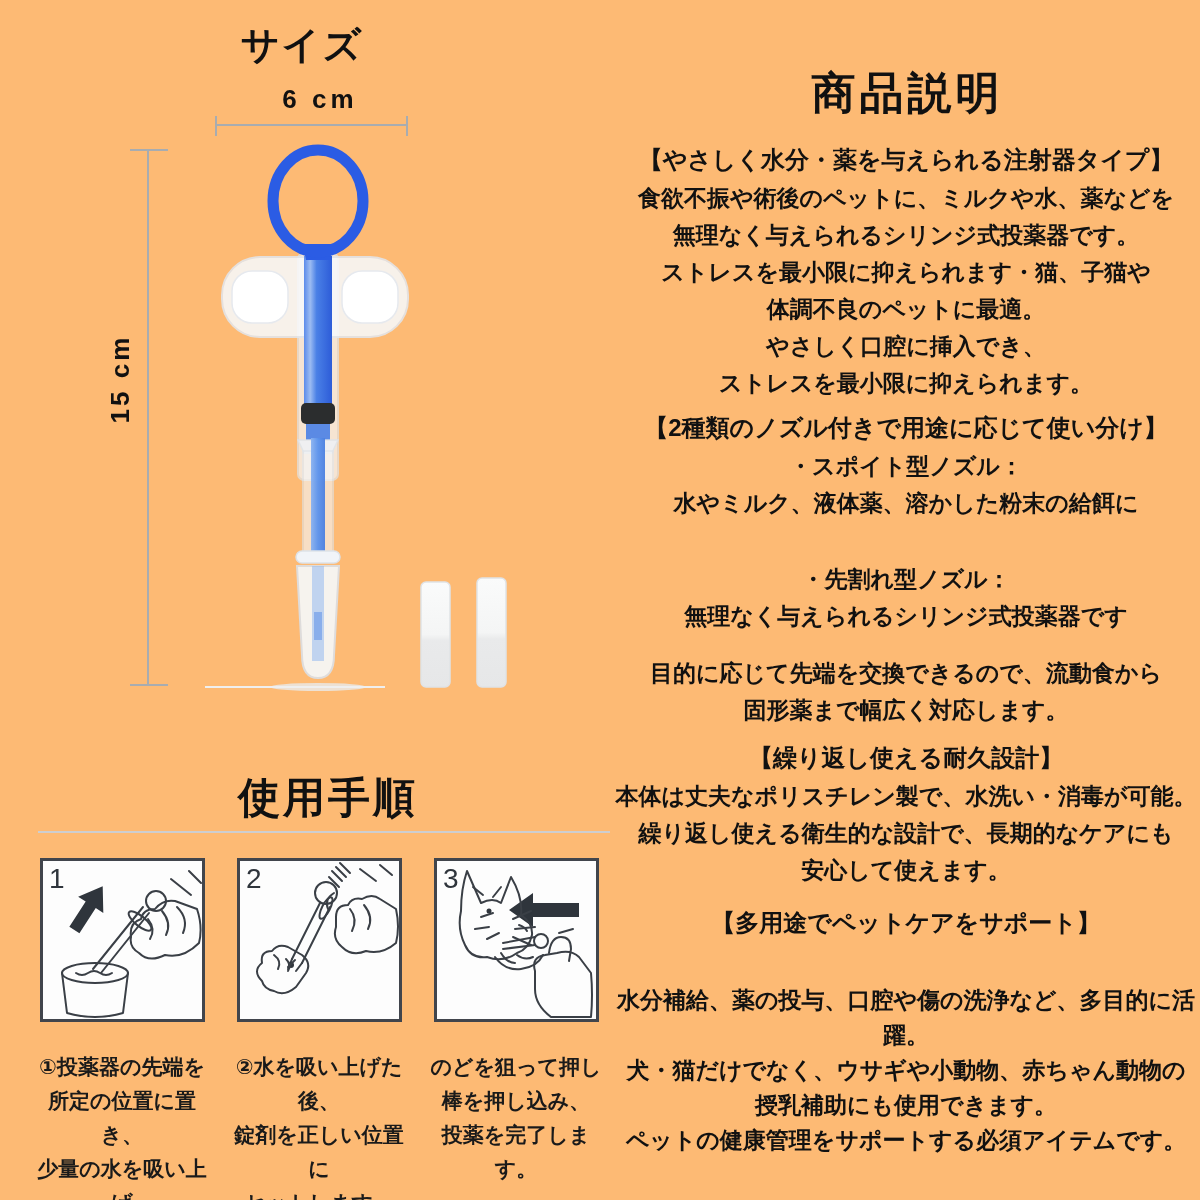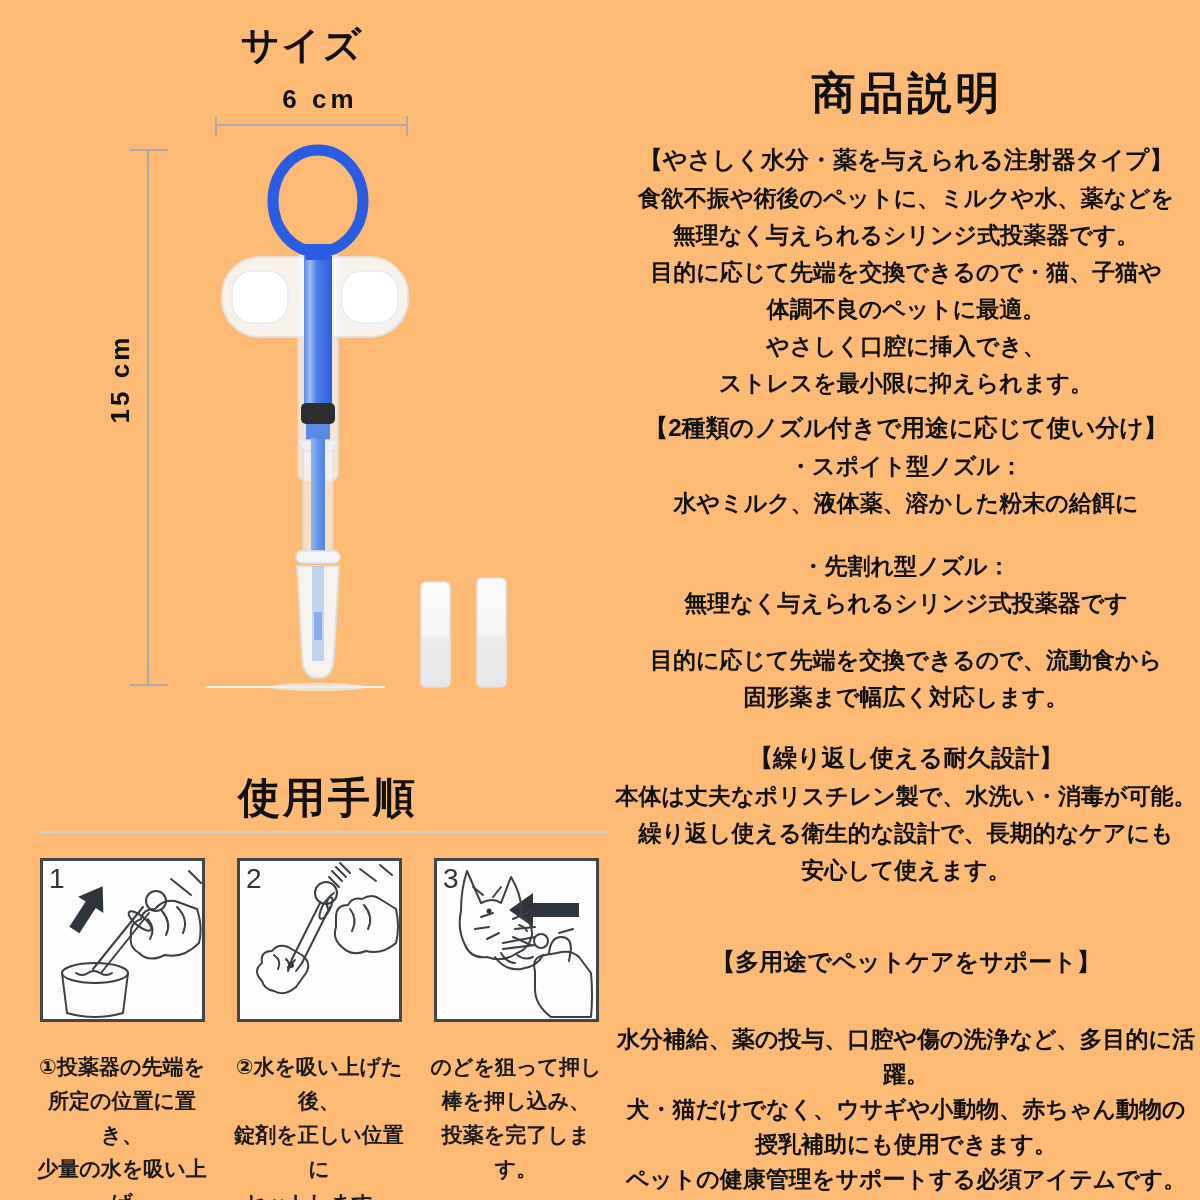--- a/index.html
+++ b/index.html
@@ -17,25 +17,25 @@
   .hline .t-l{left:0;} .hline .t-r{right:0;}
   .vline{left:147px;top:149px;width:0;height:537px;border-left:2px solid #a8acb0;}
   .vline .tick{position:absolute;left:-19px;width:38px;height:2px;background:#a8acb0;}
   .vline .t-t{top:0;} .vline .t-b{bottom:0;}
   .height-label{left:62px;top:362px;width:120px;height:34px;font-size:26px;font-weight:800;
     letter-spacing:3px;text-align:center;transform:rotate(-90deg);}
   .product-svg{left:0;top:0;width:1200px;height:1200px;pointer-events:none;}
   
   .desc-title{left:615px;top:64px;width:585px;font-size:44px;font-weight:800;letter-spacing:4px;}
   .desc-block{left:612px;width:588px;}
-  .b0{top:140px;} .b1{top:408px;} .b2{top:738px;} .b3{top:942px;}
+  .b0{top:140px;} .b1{top:408px;} .b2{top:738px;} .b3{top:903px;}
   .desc-heading{font-size:24px;font-weight:700;line-height:40px;}
   .desc-par{margin:0;font-size:23px;font-weight:600;line-height:37px;}
   .b3 .desc-par{line-height:35px;margin-top:40px;}
-  .desc-par + .desc-par.gap-lg{margin-top:26px;}
+  .desc-par + .desc-par.gap-lg{margin-top:39px;}
   .desc-par + .desc-par.gap-sm{margin-top:20px;}
   .line{display:block;}
   
   .usage-title{left:128px;top:770px;width:400px;font-size:42px;font-weight:800;letter-spacing:3px;}
   .usage-divider{left:38px;top:831px;width:572px;height:2px;background:#cdced0;}
   .panel{top:858px;width:159px;height:158px;border:3px solid #41454c;background:#fdfdfd;}
   .p1{left:40px;} .p2{left:237px;} .p3{left:434px;}
   .panel-number{position:absolute;left:6px;top:2px;font-size:28px;font-weight:500;color:#2f353c;z-index:2;}
   .panel svg{position:absolute;left:0;top:0;}
   .caption{top:1050px;width:190px;font-size:21px;font-weight:600;line-height:34px;color:#1a1a1a;}
@@ -112,21 +112,21 @@
     <rect x="477" y="578" width="29" height="109" rx="5" fill="url(#capGrad)" stroke="#e0e3e6" stroke-width="1.5"></rect>
   </svg>
 
   <div class="abs ctr desc-title">商品説明</div>
 
   <div class="abs ctr desc-block b0">
     <div class="desc-heading">【やさしく水分・薬を与えられる注射器タイプ】</div>
     <p class="desc-par">
       <span class="line">食欲不振や術後のペットに、ミルクや水、薬などを</span>
       <span class="line">無理なく与えられるシリンジ式投薬器です。</span>
-      <span class="line">目的に応じて先端を交換できるので・猫、子猫や</span>
+      <span class="line">ストレスを最小限に抑えられます・猫、子猫や</span>
       <span class="line">体調不良のペットに最適。</span>
       <span class="line">やさしく口腔に挿入でき、</span>
       <span class="line">ストレスを最小限に抑えられます。</span>
     </p>
   </div>
 
   <div class="abs ctr desc-block b1">
     <div class="desc-heading">【2種類のノズル付きで用途に応じて使い分け】</div>
     <p class="desc-par">
       <span class="line">・スポイト型ノズル：</span>

